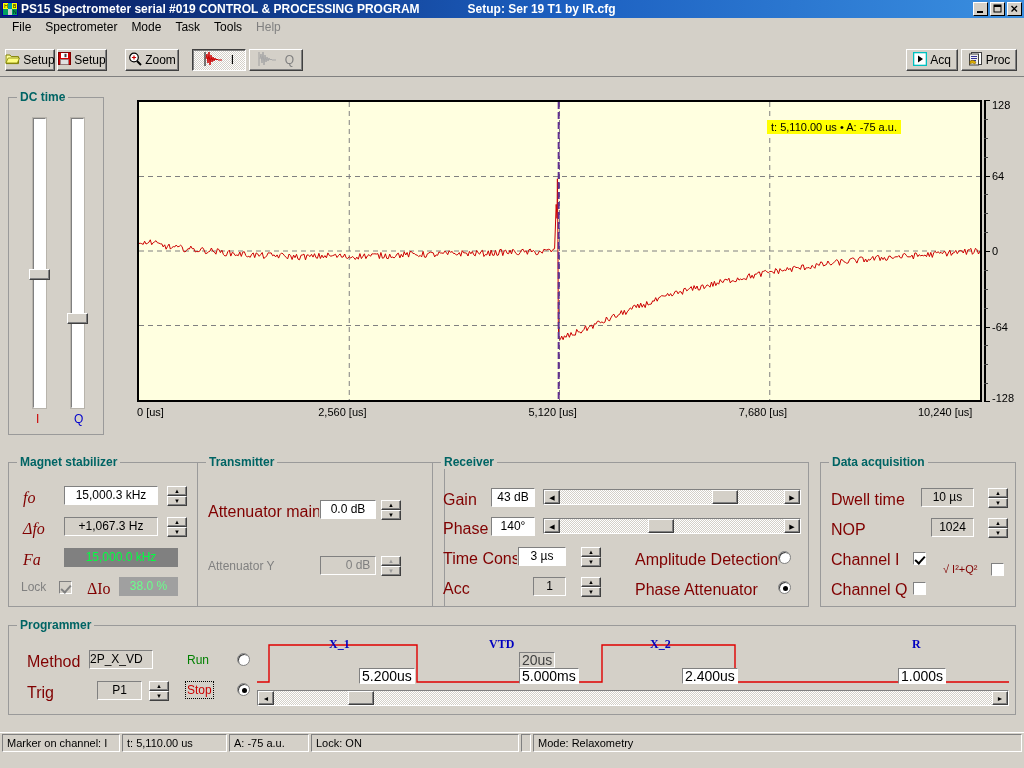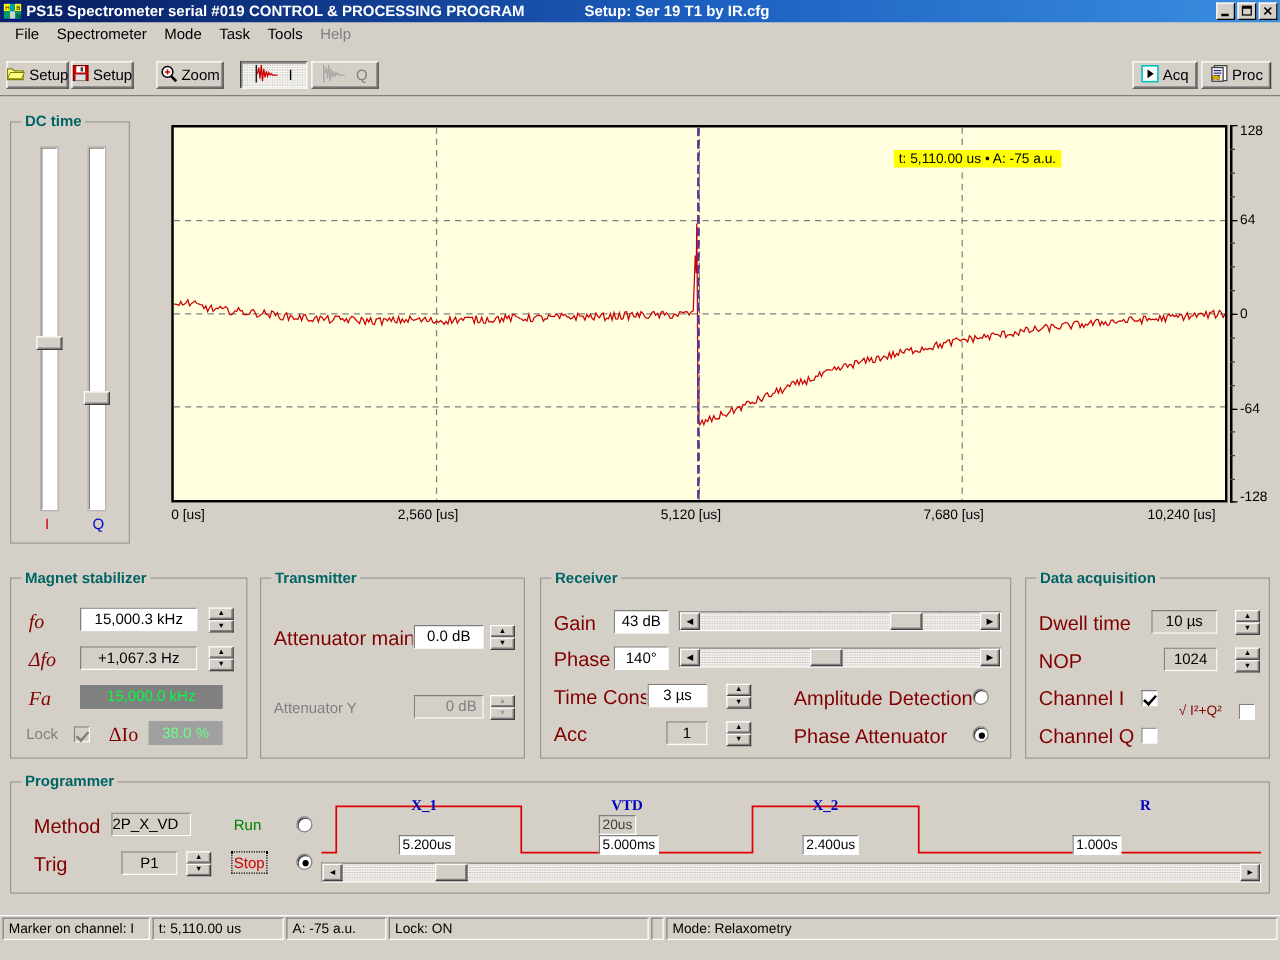--- a/index.html
+++ b/index.html
@@ -203,24 +203,24 @@
   .xlabel { position:absolute; top:314px; font-size:11px; color:#000; }
   .tooltip {
     position:absolute; background:#ffff00; color:#000; font-size:11px;
     padding:1px 4px; white-space:nowrap;
   }
 
   
   .pulse-lbl { position:absolute; font-size:12px; color:#0000c0; font-weight:bold;
                font-family:"Liberation Serif", serif; }
   .pulse-val {
-    position:absolute; font-size:11px; color:#000; background:#fff;
+    position:absolute; font-size:14px; color:#000; background:#fff;
     border-top:1px solid #808080; border-left:1px solid #808080;
     border-right:1px solid #fff; border-bottom:1px solid #fff;
-    padding:0px 2px; line-height:14px; height:16px;
+    padding:0px 2px; line-height:14px; height:16px;margin-left:40px;
   }
   .pulse-val.dis { background:#d4d0c8; color:#404040; }
 
   
   .statusbar {
     position:absolute; left:0; bottom:16px; width:1024px; height:20px;
     background:#d4d0c8; display:flex; align-items:center; gap:2px; padding:0 2px;
     border-top:1px solid #fff;
   }
   .spane {
@@ -379,21 +379,21 @@
       <svg id="plot-svg" width="841" height="298" viewBox="0 0 841 298" preserveAspectRatio="none">
           <line x1="0" x2="841" y1="223.5" y2="223.5" stroke="#808080" stroke-width="1" stroke-dasharray="5,4"></line>
           <line x1="0" x2="841" y1="149" y2="149" stroke="#808080" stroke-width="1" stroke-dasharray="5,4"></line>
           <line x1="0" x2="841" y1="74.5" y2="74.5" stroke="#808080" stroke-width="1" stroke-dasharray="5,4"></line>
           <line y1="0" y2="298" x1="210.25" x2="210.25" stroke="#808080" stroke-width="1" stroke-dasharray="5,4"></line>
           <line y1="0" y2="298" x1="420.5" x2="420.5" stroke="#808080" stroke-width="1" stroke-dasharray="5,4"></line>
           <line y1="0" y2="298" x1="630.75" x2="630.75" stroke="#808080" stroke-width="1" stroke-dasharray="5,4"></line>
           <path d="M0.0 141.4 L1.4 141.3 L2.8 141.7 L4.2 142.4 L5.6 139.2 L7.0 142.0 L8.4 141.4 L9.9 140.3 L11.3 137.8 L12.7 142.7 L14.2 140.7 L15.6 139.8 L17.0 138.7 L18.5 140.8 L19.9 141.1 L21.4 141.8 L22.8 141.9 L24.2 144.9 L25.7 142.8 L27.1 147.2 L28.5 144.4 L30.0 142.1 L31.4 147.1 L32.9 145.6 L34.3 144.6 L35.8 144.9 L37.2 143.0 L38.7 144.8 L40.2 144.4 L41.6 143.2 L43.1 144.6 L44.5 149.4 L46.0 149.9 L47.5 148.6 L48.9 146.7 L50.4 147.0 L51.8 144.1 L53.3 146.7 L54.8 146.5 L56.2 149.9 L57.7 149.5 L59.1 149.7 L60.6 149.3 L62.1 146.4 L63.6 145.6 L65.0 147.9 L66.5 151.6 L68.0 151.2 L69.5 149.8 L71.0 149.1 L72.4 146.0 L73.9 149.2 L75.4 150.0 L76.9 152.2 L78.4 146.7 L79.9 147.5 L81.4 150.6 L82.9 148.2 L84.4 152.5 L85.9 153.9 L87.4 153.7 L88.8 149.7 L90.3 148.2 L91.8 154.1 L93.3 150.3 L94.8 151.2 L96.3 153.6 L97.8 153.0 L99.3 153.6 L100.8 150.0 L102.3 154.4 L103.8 150.1 L105.3 149.7 L106.8 153.5 L108.3 155.0 L109.8 154.3 L111.2 155.3 L112.7 152.3 L114.2 150.9 L115.7 155.6 L117.2 150.9 L118.7 151.9 L120.2 154.3 L121.7 152.5 L123.2 150.5 L124.7 156.4 L126.2 155.5 L127.7 153.9 L129.2 150.8 L130.7 151.0 L132.2 150.9 L133.6 153.7 L135.1 152.9 L136.6 154.9 L138.1 152.9 L139.6 156.1 L141.1 152.5 L142.6 151.0 L144.1 151.9 L145.6 153.8 L147.1 155.3 L148.6 156.9 L150.1 152.0 L151.6 153.5 L153.1 157.5 L154.6 153.1 L156.0 155.7 L157.5 152.3 L159.0 157.1 L160.5 157.8 L162.0 153.3 L163.5 152.9 L165.0 152.1 L166.5 157.9 L168.0 152.9 L169.5 153.2 L171.0 154.6 L172.5 152.3 L174.0 155.1 L175.5 151.7 L177.0 155.7 L178.4 156.3 L179.9 151.3 L181.4 156.5 L182.9 153.1 L184.4 155.8 L185.9 153.6 L187.4 155.8 L188.9 150.9 L190.4 153.5 L191.9 154.2 L193.5 153.7 L195.0 153.1 L196.5 152.3 L198.0 155.5 L199.6 153.4 L201.1 151.9 L202.6 155.2 L204.1 155.0 L205.7 152.0 L207.2 155.8 L208.7 156.5 L210.3 154.7 L211.8 156.1 L213.3 154.5 L214.8 155.6 L216.3 157.5 L217.8 155.1 L219.3 157.2 L220.9 151.6 L222.4 156.6 L223.9 154.3 L225.4 151.8 L226.9 156.6 L228.4 153.9 L230.0 152.6 L231.5 154.3 L232.9 151.9 L234.4 151.9 L235.9 151.8 L237.4 152.0 L238.9 151.7 L240.4 156.6 L241.9 150.5 L243.4 156.2 L244.9 155.8 L246.4 151.8 L247.8 156.4 L249.3 156.6 L250.7 152.1 L252.2 155.6 L253.6 155.1 L255.1 155.9 L256.5 154.6 L258.0 152.0 L259.4 151.2 L260.9 155.9 L262.3 152.3 L263.8 155.0 L265.2 149.8 L266.7 153.0 L268.1 150.5 L269.6 155.1 L271.0 149.6 L272.5 149.6 L273.9 151.4 L275.4 151.6 L276.8 152.8 L278.3 153.2 L279.7 154.6 L281.2 153.4 L282.6 154.9 L284.1 149.4 L285.5 155.1 L287.0 155.3 L288.4 151.8 L289.9 151.0 L291.3 150.1 L292.8 150.5 L294.2 150.8 L295.7 154.9 L297.1 152.9 L298.6 153.3 L300.0 149.8 L301.5 151.0 L302.9 151.0 L304.4 151.4 L305.8 149.1 L307.3 150.4 L308.7 152.7 L310.2 148.8 L311.6 150.4 L313.1 149.4 L314.5 151.5 L316.0 151.5 L317.4 153.1 L318.9 152.4 L320.3 150.6 L321.8 154.2 L323.2 148.6 L324.7 150.8 L326.1 150.9 L327.5 151.1 L329.0 154.0 L330.4 149.4 L331.9 151.8 L333.3 149.5 L334.8 152.8 L336.2 153.9 L337.7 148.4 L339.1 150.8 L340.6 152.2 L342.0 149.5 L343.5 148.3 L344.9 154.5 L346.4 152.5 L347.8 152.9 L349.3 148.8 L350.7 154.0 L352.2 148.1 L353.6 153.2 L355.1 153.3 L356.5 148.3 L358.0 153.4 L359.4 153.0 L360.9 147.6 L362.3 147.4 L363.8 153.6 L365.2 148.9 L366.7 148.1 L368.1 151.3 L369.6 151.7 L371.0 148.2 L372.5 151.9 L373.9 147.2 L375.4 148.8 L376.8 151.3 L378.3 152.5 L379.7 152.7 L381.2 150.6 L382.6 147.8 L384.1 147.3 L385.5 150.1 L387.0 148.7 L388.4 152.3 L389.9 147.8 L391.3 147.1 L392.8 150.0 L394.2 148.3 L395.7 149.7 L397.2 152.7 L398.7 152.5 L400.2 149.4 L401.7 149.7 L403.3 151.2 L404.8 147.4 L406.3 147.7 L407.8 148.0 L409.3 147.3 L410.8 147.5 L412.3 150.0 L413.9 147.5 L415.6 146.7 L417.2 102.4 L418.0 116.4 L418.4 76.8 L418.9 137.4 L419.3 218.8 L419.7 236.3 L421.3 237.5 L422.7 234.1 L424.1 237.7 L425.4 233.9 L427.1 235.3 L428.7 231.0 L430.4 235.3 L432.0 230.5 L433.4 233.2 L434.9 233.0 L436.3 233.2 L437.7 227.4 L439.2 229.9 L440.6 230.0 L442.1 231.1 L443.5 229.0 L445.0 227.4 L446.5 223.7 L448.0 228.7 L449.5 225.6 L451.0 224.1 L452.5 223.1 L453.9 226.5 L455.4 221.7 L456.9 222.1 L458.4 219.3 L459.9 219.1 L461.4 220.9 L462.9 219.9 L464.4 220.9 L465.9 220.2 L467.4 215.0 L468.9 217.6 L470.4 219.1 L471.9 215.9 L473.4 213.3 L474.9 212.2 L476.3 215.2 L477.8 215.2 L479.3 212.9 L480.8 212.2 L482.3 208.6 L483.8 212.6 L485.3 208.3 L486.8 212.5 L488.3 209.8 L489.8 207.9 L491.3 205.9 L492.8 207.3 L494.3 203.8 L495.8 203.1 L497.3 205.6 L498.7 202.0 L500.2 205.9 L501.7 201.1 L503.2 205.2 L504.7 202.3 L506.2 205.6 L507.7 199.5 L509.2 203.0 L510.7 202.3 L512.2 202.1 L513.7 198.8 L515.2 199.2 L516.7 195.6 L518.2 199.2 L519.7 195.8 L521.1 195.0 L522.6 193.7 L524.1 193.9 L525.6 194.1 L527.1 193.8 L528.6 191.4 L530.1 193.9 L531.6 191.6 L533.1 194.1 L534.6 192.4 L536.1 189.4 L537.6 189.0 L539.1 191.8 L540.6 189.6 L542.1 189.9 L543.5 192.4 L544.9 186.7 L546.4 186.3 L547.8 188.9 L549.3 187.5 L550.7 186.4 L552.2 184.6 L553.6 188.5 L555.1 183.6 L556.5 187.0 L558.0 184.0 L559.4 188.0 L560.9 187.9 L562.3 183.4 L563.8 182.9 L565.2 186.7 L566.7 184.7 L568.1 182.9 L569.6 183.6 L571.0 185.2 L572.5 180.0 L573.9 184.4 L575.4 179.3 L576.8 183.6 L578.3 180.8 L579.7 182.2 L581.2 177.5 L582.6 179.8 L584.1 180.5 L585.5 177.6 L587.0 177.2 L588.4 178.3 L589.9 176.2 L591.3 180.9 L592.8 178.9 L594.2 178.8 L595.7 179.6 L597.1 179.6 L598.6 175.8 L600.0 178.1 L601.5 177.0 L602.9 177.7 L604.4 176.8 L605.8 176.9 L607.3 177.7 L608.7 173.7 L610.2 171.7 L611.6 176.2 L613.1 173.2 L614.5 176.3 L616.0 172.0 L617.4 172.3 L618.9 170.4 L620.4 169.9 L621.9 174.6 L623.4 169.4 L624.8 169.3 L626.3 168.4 L627.8 169.7 L629.3 170.7 L630.8 169.5 L632.2 169.4 L633.7 169.9 L635.1 171.5 L636.6 166.5 L638.1 168.1 L639.5 171.8 L641.0 166.6 L642.4 168.5 L643.9 169.0 L645.4 168.0 L646.8 168.7 L648.3 165.5 L649.7 167.8 L651.2 166.2 L652.7 169.7 L654.1 164.9 L655.6 164.4 L657.0 165.5 L658.5 165.5 L659.9 166.0 L661.4 167.4 L662.8 163.1 L664.3 162.9 L665.7 168.0 L667.2 165.8 L668.6 165.8 L670.1 165.5 L671.5 167.0 L673.0 163.4 L674.4 164.7 L675.9 166.3 L677.3 161.6 L678.8 162.4 L680.2 163.5 L681.7 159.9 L683.1 160.4 L684.6 164.0 L686.0 163.2 L687.5 162.5 L688.9 159.0 L690.4 161.5 L691.8 163.1 L693.3 161.8 L694.7 160.8 L696.2 159.2 L697.6 157.6 L699.1 158.9 L700.5 163.3 L702.0 157.5 L703.4 157.8 L704.9 159.7 L706.3 160.3 L707.8 161.3 L709.2 160.9 L710.7 157.3 L712.1 156.6 L713.6 156.0 L715.0 156.4 L716.5 158.5 L717.9 161.1 L719.4 157.0 L720.8 155.2 L722.3 155.0 L723.7 155.5 L725.1 160.0 L726.6 157.0 L728.0 160.0 L729.5 157.3 L730.9 158.2 L732.4 156.4 L733.8 154.4 L735.3 158.3 L736.7 155.1 L738.2 153.5 L739.6 153.7 L741.1 158.6 L742.5 155.2 L744.0 157.6 L745.4 155.4 L746.9 158.4 L748.3 157.9 L749.8 154.2 L751.2 154.0 L752.7 156.0 L754.1 156.4 L755.6 155.2 L757.0 154.7 L758.5 154.9 L759.9 153.5 L761.4 155.9 L762.8 155.9 L764.3 152.0 L765.7 151.4 L767.2 153.2 L768.6 154.9 L770.1 154.8 L771.5 154.9 L773.0 153.1 L774.4 157.0 L775.9 150.9 L777.3 151.2 L778.8 154.6 L780.2 152.7 L781.7 153.8 L783.1 153.3 L784.6 153.8 L786.0 153.0 L787.5 154.7 L788.9 150.5 L790.4 154.6 L791.8 150.4 L793.3 155.4 L794.7 150.9 L796.2 149.3 L797.6 151.1 L799.1 149.6 L800.5 151.3 L802.0 150.3 L803.4 151.8 L804.9 149.5 L806.4 149.9 L807.8 154.2 L809.3 151.0 L810.8 148.2 L812.3 153.4 L813.8 151.0 L815.3 150.7 L816.8 148.4 L818.3 151.7 L819.8 149.1 L821.3 148.5 L822.8 148.9 L824.3 151.0 L825.8 147.1 L827.4 152.5 L828.9 147.9 L830.4 147.8 L831.9 146.4 L833.4 152.3 L834.9 150.6 L836.5 146.3 L838.0 147.8 L839.5 152.0 L841.0 149.0" fill="none" stroke="#cc0000" stroke-width="1"></path>
           <line x1="419.6787109375" x2="419.6787109375" y1="0" y2="298" stroke="#603090" stroke-width="2" stroke-dasharray="7,3"></line>
         </svg>
-      <div class="tooltip" id="plot-tooltip" style="left:576px; top:18px;">t: 5,110.00 us • A: -75 a.u.</div>
+      <div class="tooltip" id="plot-tooltip" style="left:628px; top:18px;">t: 5,110.00 us • A: -75 a.u.</div>
     </div>
     <div id="axis-right">
         <div style="position: absolute; left: 0px; top: 0px; width: 2px; height: 302px; background: rgb(0, 0, 0);"></div>
         <div class="ytick-mark minor" style="top: 301px;"></div>
         <div class="ytick-mark minor" style="top: 283.125px;"></div>
         <div class="ytick-mark minor" style="top: 264.25px;"></div>
         <div class="ytick-mark minor" style="top: 245.375px;"></div>
         <div class="ytick-mark minor" style="top: 226.5px;"></div>
         <div class="ytick-mark minor" style="top: 207.625px;"></div>
         <div class="ytick-mark minor" style="top: 188.75px;"></div>
@@ -446,21 +446,21 @@
 
     <span class="lbl" style="position:absolute; left:14px; top:88px; font-style:italic; font-family:'Liberation Serif',serif;">Fa</span>
     <div class="tbox readout" style="position:absolute; left:55px; top:85px; width:114px;">15,000.0 kHz</div>
 
     <span class="lbl-dis" style="position:absolute; left:12px; top:117px;">Lock</span>
     <span class="cbx dis checked" style="position:absolute; left:50px; top:118px;"></span>
     <span class="lbl" style="position:absolute; left:78px; top:117px; font-family:'Liberation Serif',serif;">ΔIo</span>
     <div class="tbox readout-dis" style="position:absolute; left:110px; top:114px; width:59px;">38.0 %</div>
   </div>
 
-  <div class="group" style="left:208px; top:462px; width:212px; height:145px;">
+  <div class="group" style="left:197px; top:462px; width:248px; height:145px;">
     <span class="glegend">Transmitter</span>
 
     <span class="lbl" style="position:absolute; left:10px; top:40px;">Attenuator main</span>
     <div class="tbox" style="position:absolute; left:122px; top:37px; width:56px;">0.0 dB</div>
     <div class="spin" style="position:absolute; left:183px; top:37px;">
       <div class="up">▲</div>
         <div class="dn">▼</div>
     </div>
 
     <span class="lbl-dis" style="position:absolute; left:10px; top:96px;">Attenuator Y</span>

